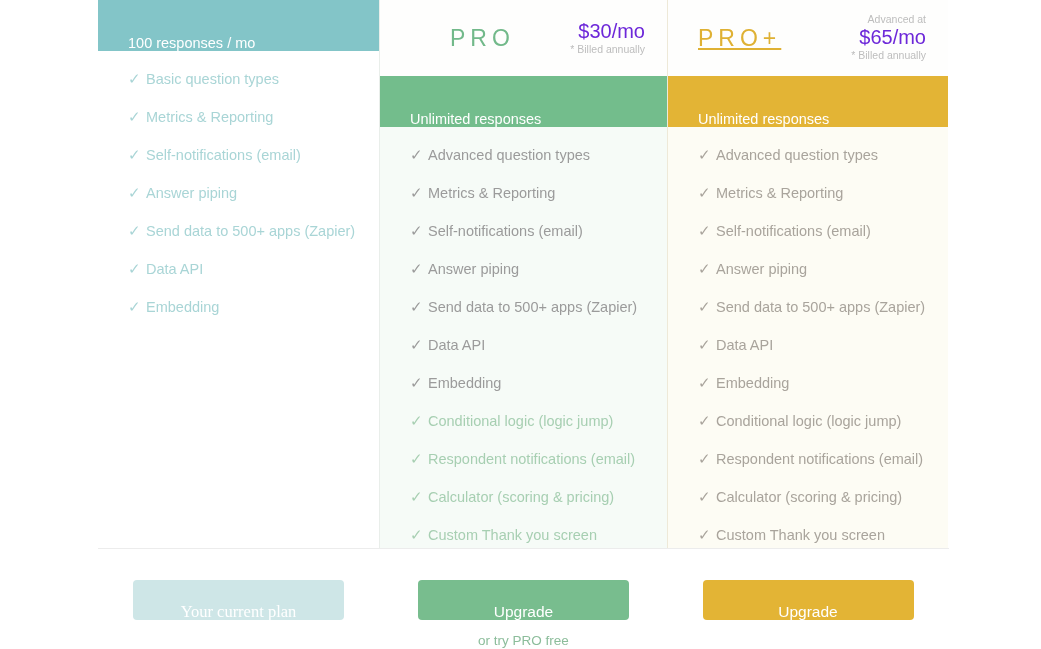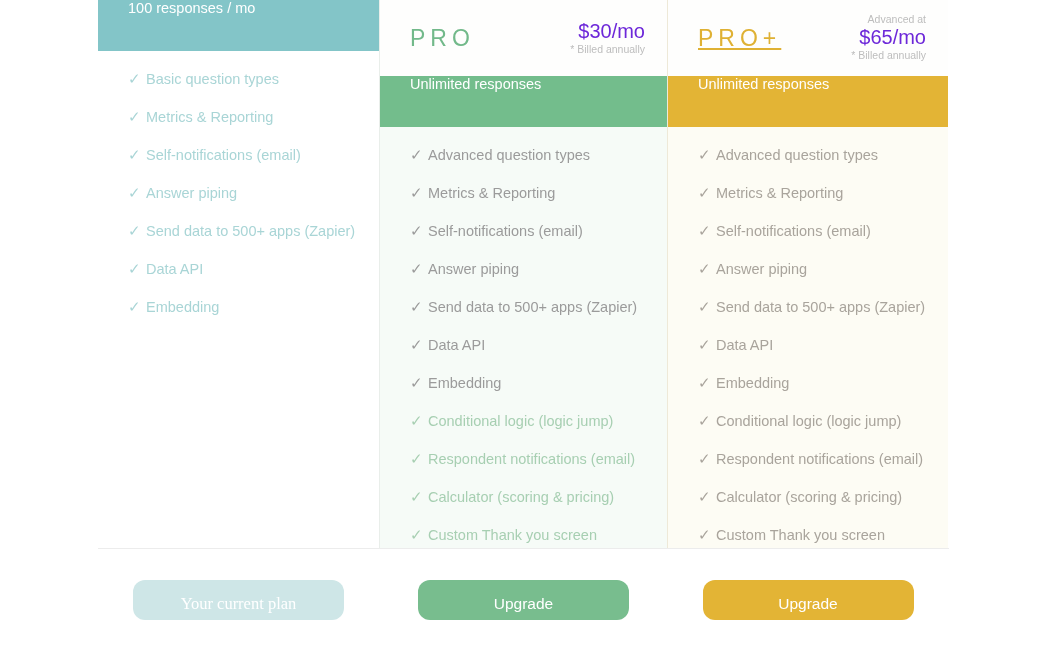--- a/index.html
+++ b/index.html
@@ -48,21 +48,21 @@
   }
   .col-pro .col-head,
   .col-proplus .col-head { background: #fefefd; }
 
   .plan-name {
     font-size: 23px;
     line-height: 1;
     white-space: nowrap;
   }
   .plan-name.basic   { color: #7fc0c4; font-size: 23px; }
-  .plan-name.pro     { color: #72b98a; letter-spacing: 5px; }
+  .plan-name.pro     { color: #72b98a; letter-spacing: 5px; margin-left: 40px; }
   .plan-name.proplus { color: #dfb133; letter-spacing: 5px; text-decoration: underline; }
 
   .price-block {
     text-align: right;
     line-height: 1.08;
   }
   .starting-at {
     font-size: 10.5px;
     color: #bdbdbd;
     margin-bottom: 1px;
@@ -75,21 +75,21 @@
   .billed {
     font-size: 10.5px;
     color: #bdbdbd;
     margin-top: 2px;
   }
 
   
   .band {
     height: 51px;
     display: flex;
-    align-items: flex-start;
+    align-items: flex-end;
     padding-left: 30px;
     box-sizing: border-box;
     color: #ffffff;
     font-size: 14.5px;
   }
   .band.basic   { background: #83c5c8; }
   .band.pro     { background: #73bd8c; }
   .band.proplus { background: #e3b435; }
 
   
@@ -135,25 +135,25 @@
   .cell-basic   { width: 281px; }
   .cell-pro     { width: 289px; }
   .cell-proplus { width: 280px; }
 
   .btn {
     display: inline-block;
     box-sizing: border-box;
     width: 211px;
     height: 40px;
     line-height: 40px;
-    border-radius: 12px;
+    border-radius: 4px;
     color: #ffffff;
     font-size: 15.5px;
     border: none;
-    padding: 4px;
+    padding: 12px;
     cursor: pointer;
   }
   .btn-current {
     background: #cee6e7;
     font-family: "Liberation Serif", serif;
     font-size: 16.5px;
     cursor: default;
   }
   .btn-pro     { background: #78bd8e; }
   .btn-proplus { background: #e3b435; }
@@ -332,19 +332,20 @@
   </div>
 
   <div class="divider"></div>
 
   <div class="actions">
     <div class="action-cell cell-basic">
       <button class="btn btn-current">Your current plan</button>
     </div>
     <div class="action-cell cell-pro">
       <button class="btn btn-pro">Upgrade</button>
+      <a class="try-link">or try PRO free</a>
     </div>
     <div class="action-cell cell-proplus">
       <button class="btn btn-proplus">Upgrade</button>
     </div>
   </div>
 
 </div>
 
 </body></html>

